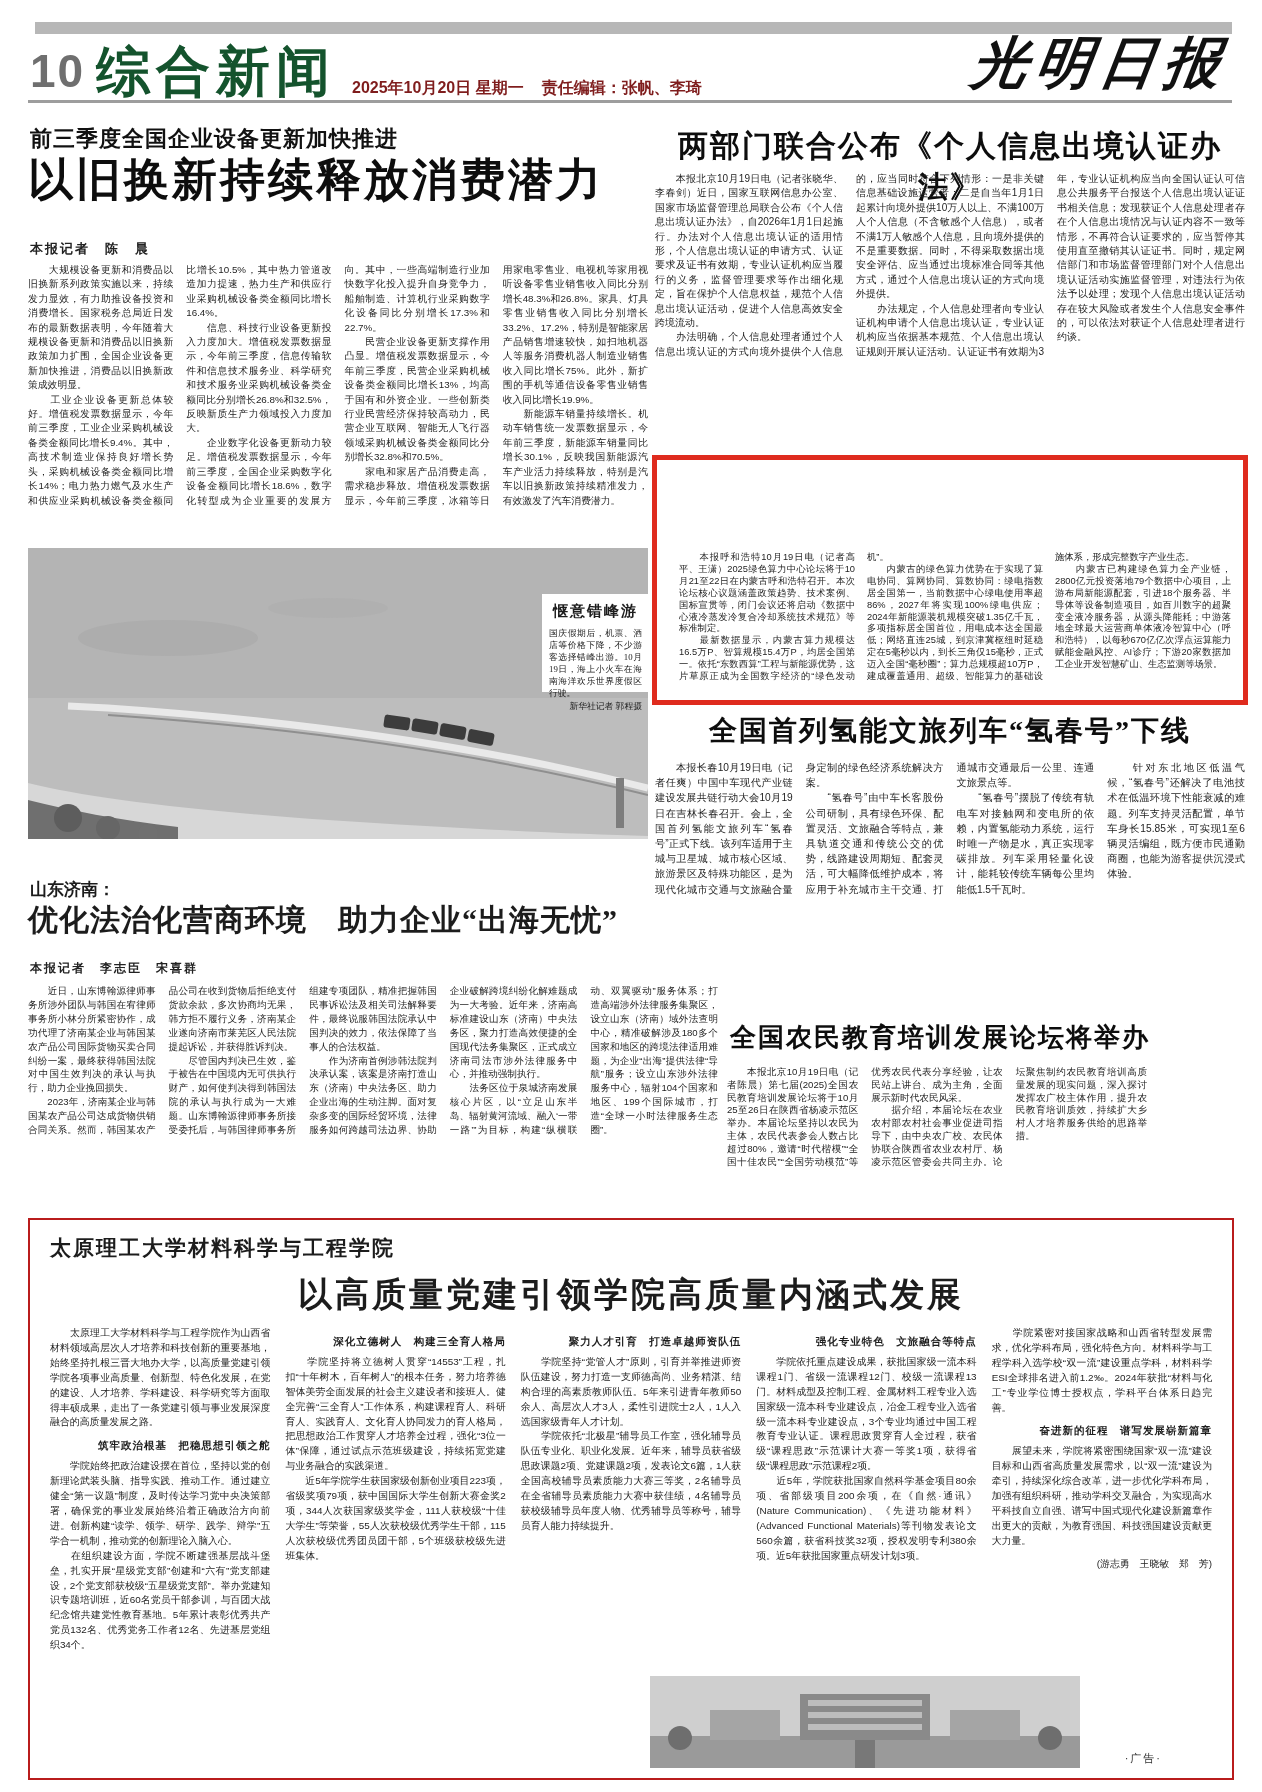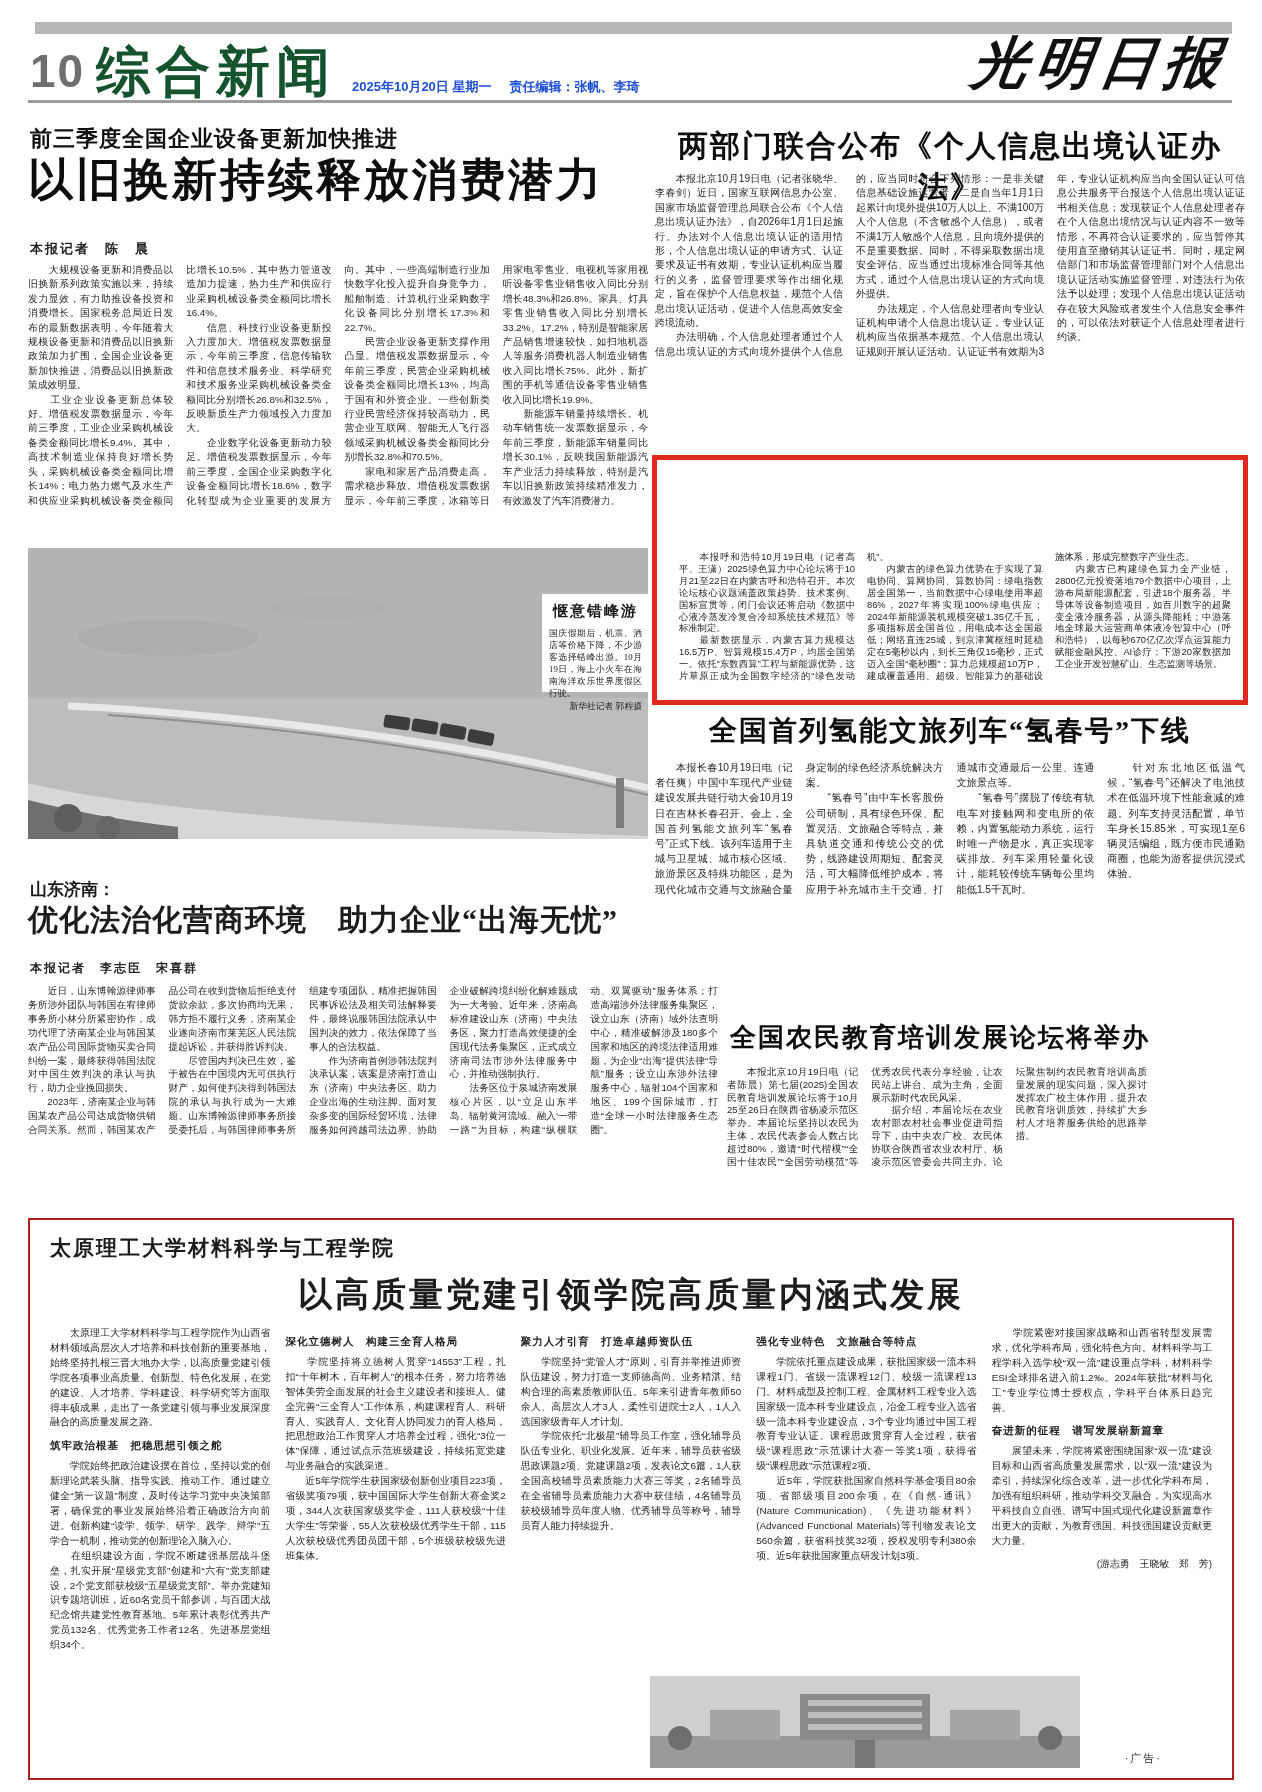--- a/index.html
+++ b/index.html
@@ -9,21 +9,21 @@
     position:relative; width:1262px; height:1792px; background:#ffffff;
     margin:0 auto; overflow:hidden;
   }
   .abs { position:absolute; }
   .serifhead { font-family:"Liberation Serif", serif; }
 
   
   .topbar { left:35px; top:22px; width:1197px; height:12px; background:#b7b7b7; }
   .pagenum { left:30px; top:44px; font-size:46px; font-weight:bold; color:#6f6f6f; letter-spacing:2px; }
   .secname { left:96px; top:36px; font-size:54px; font-weight:bold; color:#14532d; letter-spacing:6px; }
-  .dateline { left:352px; top:78px; font-size:13px; font-weight:bold; color:#1d4ed8; }
+  .dateline { left:352px; top:78px; font-size:16px; font-weight:bold; color:#7f1d1d; }
   .dateline span { margin-right:18px; }
   .masthead { right:34px; top:26px; font-family:"DejaVu Serif", serif; font-style:italic;
     font-weight:bold; font-size:56px; letter-spacing:8px; transform:skewX(-8deg);
     color:#111; }
   .headrule { left:28px; top:100px; width:1204px; height:3px; background:#9d9d9d; }
 
   
   .kicker { font-size:22px; font-weight:bold; color:#111; letter-spacing:1px; }
   .bigheadline { font-size:45px; font-weight:bold; color:#0d0d0d; letter-spacing:3px; line-height:1.1; }
   .byline { font-size:13px; font-weight:bold; color:#222; letter-spacing:2px; }
@@ -71,21 +71,21 @@
   .a5-headline { left:700px; top:1020px; width:480px; font-size:26px; }
   .a5-body { left:727px; top:1066px; width:420px; height:132px; column-count:3; font-size:9.6px; line-height:12.8px; }
 
   
   .adbox { left:28px; top:1218px; width:1206px; height:562px; border:2px solid #b91c1c; background:#fff; padding:14px 20px; }
   .ad-org { font-size:21px; font-weight:bold; letter-spacing:2px; }
   .ad-headline { text-align:center; font-size:34px; font-weight:bold; letter-spacing:3px; margin-top:10px; }
   .ad-cols { display:flex; gap:15px; margin-top:8px; height:430px; overflow:hidden; }
   .ad-col { flex:1; font-size:9.9px; line-height:14.9px; text-align:justify; color:#1e1e1e; }
   .ad-col p { white-space:pre-line; }
-  .ad-subhead { font-weight:bold; font-size:10.5px; text-align:left; letter-spacing:1px; margin:8px 0 6px; }
+  .ad-subhead { font-weight:bold; font-size:10.5px; text-align:right; letter-spacing:1px; margin:8px 0 6px; }
   .ad-sig { text-align:right; margin-top:8px; font-size:9.9px; }
   .ad-photo { position:absolute; left:620px; bottom:10px; width:430px; height:92px; overflow:hidden;
     background:linear-gradient(#d9d9d9 0%,#c7c7c7 55%,#9f9f9f 100%); }
   .ad-tag { position:absolute; right:70px; bottom:12px; font-size:11px; color:#333; letter-spacing:2px; }
 </style>
 </head>
 <body>
 
 <div id="page">
 

